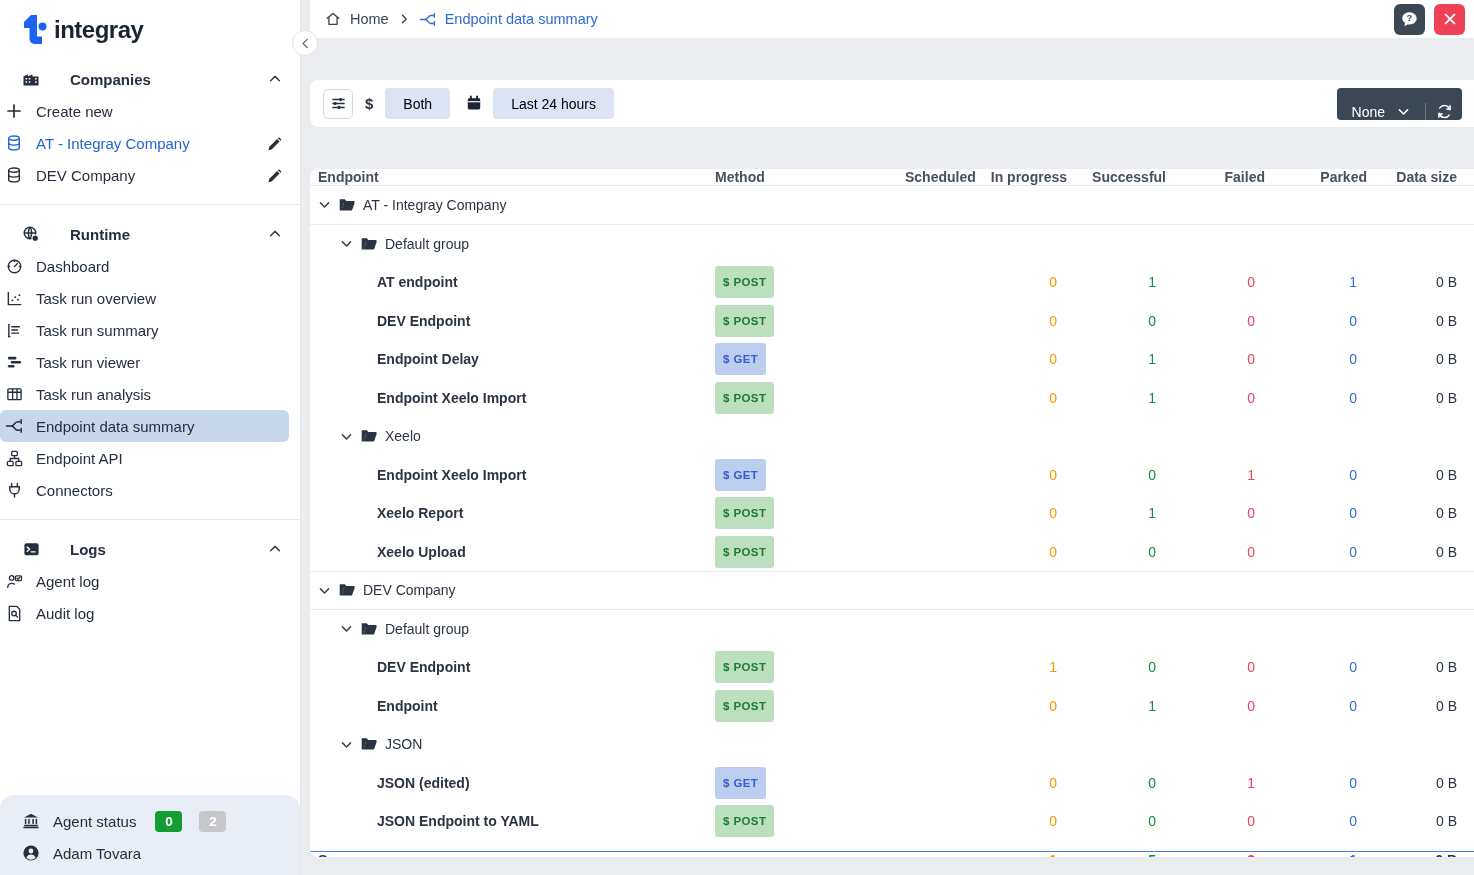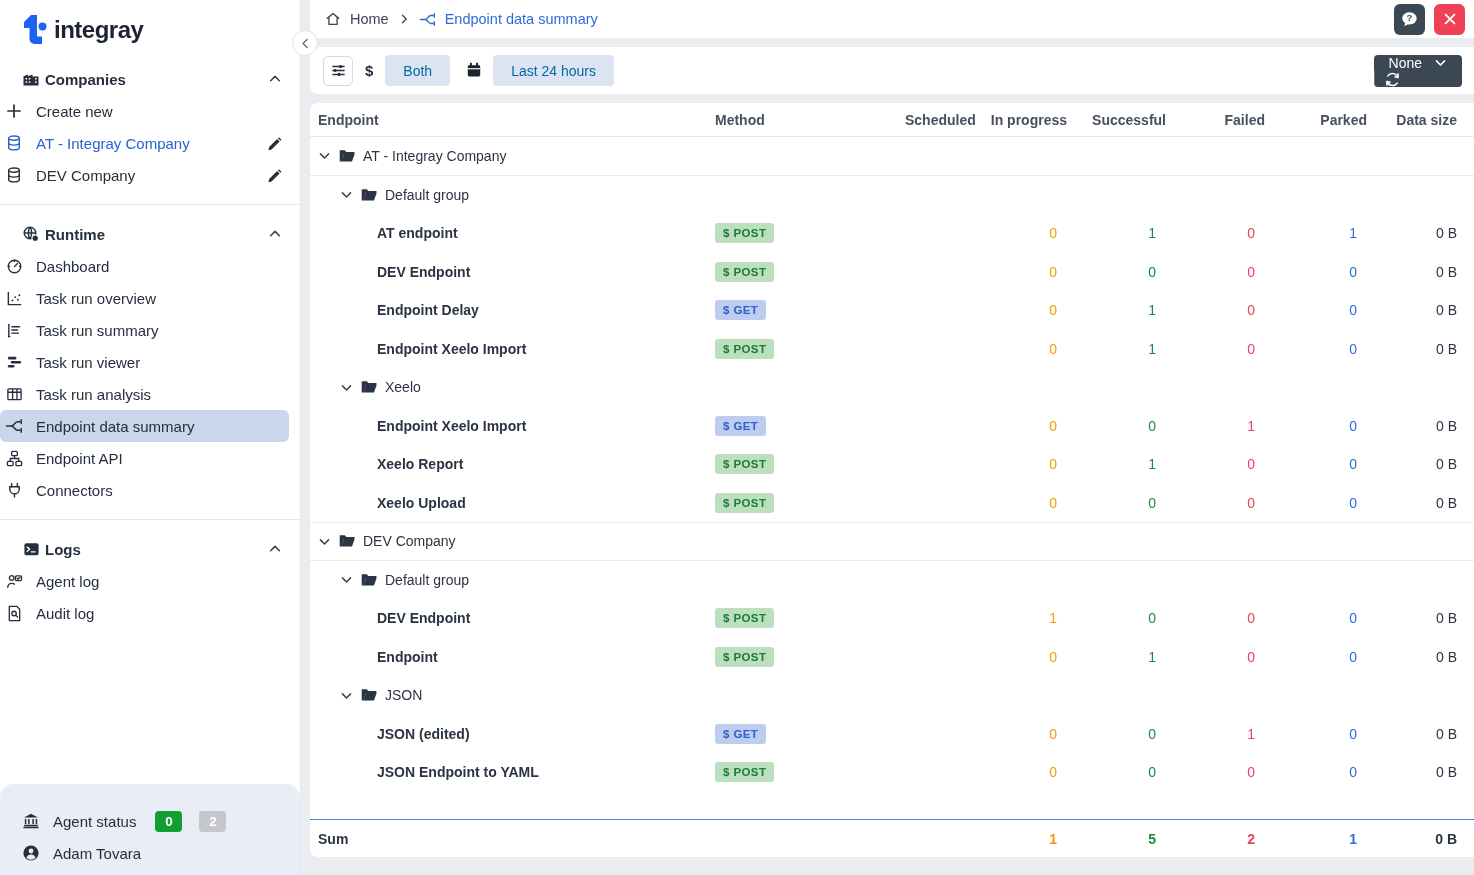--- a/index.html
+++ b/index.html
@@ -5,54 +5,54 @@
   * { box-sizing: border-box; margin: 0; padding: 0; }
   html,body { width:1474px; height:875px; overflow:hidden; }
   body { font-family:"Liberation Sans","DejaVu Sans",sans-serif; background:var(--page_bg,#eaecef); color:var(--dark_text,#252f3e); }
   .app { position:relative; width:1474px; height:875px; display:flex; }
 
   
   .sidebar { width:301px; flex:0 0 301px; background:#fff; border-right:1px solid var(--card_border,#e4e7ec); position:relative; }
   .logo { display:flex; align-items:center; gap:2px; padding:13px 0 12px 20px; cursor:pointer; }
   .logo-text { font-size:24px; font-weight:700; color:#1b2430; letter-spacing:-0.5px; }
   .nav-section { padding:4px 0; }
-  .nav-header { display:flex; align-items:center; gap:5px; height:32px; padding:0 18px 0 22px; font-size:15px; font-weight:700; cursor:pointer; }
+  .nav-header { display:flex; align-items:center; gap:30px; height:32px; padding:0 18px 0 22px; font-size:15px; font-weight:700; cursor:pointer; }
   .nav-header .chev { margin-left:auto; color:#39424e; display:flex; }
   .nav-item { display:flex; align-items:center; gap:13px; height:32px; padding:0 18px 0 5px; font-size:15px; cursor:pointer; }
   .nav-item .nicon, .nav-header .nicon { width:18px; display:flex; justify-content:center; flex:0 0 18px; }
   .nav-item.selected { background:var(--selected_item_bg,#c8d7ea); border-radius:6px; margin-right:11px; }
   .nav-item.company-active { color:#2563cf; }
   .edit-icon { margin-left:auto; color:#252f3e; display:flex; cursor:pointer; }
   .sep { border:none; border-top:1px solid var(--card_border,#e4e7ec); margin:9px 0; }
-  .sidebar-footer { position:absolute; left:0; right:0; bottom:0; background:var(--footer_bg,#e8edf6); border-radius:14px 14px 0 0; padding:21px 0 6px; }
+  .sidebar-footer { position:absolute; left:0; right:0; bottom:0; background:var(--footer_bg,#e8edf6); border-radius:14px 14px 0 0; padding:10px 0 6px; }
   .footer-row { display:flex; align-items:center; gap:13px; height:32px; padding:0 18px 0 22px; font-size:15px; cursor:pointer; }
   .badge-num { min-width:27px; height:21px; border-radius:4px; color:#fff; font-weight:700; font-size:13.5px; display:inline-flex; align-items:center; justify-content:center; padding:0 6px; }
   .badge-num.green { background:var(--status_green,#129e33); margin-left:6px; }
   .badge-num.gray  { background:var(--status_gray,#c5c7cb); margin-left:4px; }
 
   
-  .main { flex:1; display:flex; flex-direction:column; padding-left:9px; min-width:0; }
+  .main { flex:1; display:flex; flex-direction:column; padding-left:9px; min-width:0;gap:33px; }
   .topbar { height:38px; background:#fff; border-radius:0 0 0 8px; display:flex; align-items:center; justify-content:space-between; padding:0 9px 0 15px; }
   .breadcrumb { display:flex; align-items:center; gap:9px; font-size:14.5px; color:#3c4653; }
   .breadcrumb .link { cursor:pointer; }
   .crumb-current { color:var(--accent_blue,#2e6bd6); cursor:pointer; }
   .crumb-icon { display:flex; color:#3c4653; }
   .crumb-icon.blue { color:var(--accent_blue,#2e6bd6); }
   .topbar-actions { display:flex; gap:9px; }
   .icon-btn { width:31px; height:31px; border:none; border-radius:6px; display:flex; align-items:center; justify-content:center; cursor:pointer; }
   .help-btn { background:var(--dark_button,#3c4754); }
   .close-btn { background:var(--close_red,#ee4156); color:#fff; }
 
   .toolbar { margin-top:9px; height:47px; background:#fff; border-radius:8px 0 0 8px; display:flex; align-items:center; gap:11px; padding:0 12px 0 13px; }
   .filter-btn { width:30px; height:30px; background:#fff; border:1px solid #d5dae1; border-radius:5px; color:#252f3e; display:flex; align-items:center; justify-content:center; cursor:pointer; }
   .dollar { font-weight:700; font-size:15px; padding:0 1px; }
-  .chip { height:31px; padding:0 18px; background:var(--chip_bg,#dce3f2); border:none; border-radius:4px; font-size:14px; color:#0369a1; font-family:inherit; cursor:pointer; }
+  .chip { height:31px; padding:0 18px; background:var(--chip_bg,#dce3f2); border:none; border-radius:4px; font-size:14px; color:#000000; font-family:inherit; cursor:pointer; }
   .cal-icon { display:flex; color:#1b2430; margin-left:5px; }
   .flex-grow { flex:1; }
-  .select-group { display:flex; align-items:flex-start; height:32px; background:var(--dark_button,#3c4754); border-radius:4px; overflow:hidden;flex-direction:column; }
+  .select-group { display:flex; align-items:flex-end; height:32px; background:var(--dark_button,#3c4754); border-radius:4px; overflow:hidden; }
   .none-btn { display:flex; align-items:center; gap:12px; padding:0 15px; background:transparent; border:none; color:#fff; font-size:14px; font-family:inherit; cursor:pointer; }
   .refresh-btn { width:37px; background:transparent; border:none; border-left:1px solid rgba(255,255,255,.25); color:#fff; display:flex; align-items:center; justify-content:center; cursor:pointer; }
 
   
   .table-card { margin-top:9px; margin-bottom:18px; background:#fff; border-radius:8px 0 0 8px; flex:1; display:flex; flex-direction:column; overflow:hidden; }
   .trow { display:grid; grid-template-columns:397px 190px 62px 100px 99px 99px 102px 90px; align-items:center; padding:0 17px 0 8px; }
   .thead { height:34px; border-bottom:1px solid var(--card_border,#e4e7ec); font-size:14px; font-weight:600; color:#46505e; }
   .cell { min-width:0; }
   .cell.r { text-align:right; }
   .num { text-align:right; font-size:14px; padding-right:10px; }
@@ -60,21 +60,21 @@
   .c-orange{ color:var(--orange,#f59a00); } .c-green{ color:var(--green,#178c3c); }
   .c-red{ color:var(--red,#e84360); } .c-blue{ color:var(--blue,#2f6cd8); }
   .trow.data { height:38.5px; font-size:14px; color:#2b3442; }
   .row-company { border-top:1px solid #e9ebee; border-bottom:1px solid #e9ebee; }
   #rows > .row-company:first-child { border-top:none; }
   .tree-cell { display:flex; align-items:center; gap:8px; cursor:pointer; }
   .lvl1 .tree-cell { padding-left:22px; }
   .chev-icon { display:flex; color:#39424e; }
   .folder-icon { display:flex; color:#2b3442; }
   .ep-name { padding-left:59px; font-weight:700; color:#2b3442; }
-  .badge { display:inline-flex; align-items:center; height:20px; padding:0 8px; border-radius:3px; font-size:11.5px; font-weight:700; letter-spacing:.4px; white-space:nowrap; }
+  .badge { display:inline-flex; align-items:center; height:32px; padding:0 8px; border-radius:3px; font-size:11.5px; font-weight:700; letter-spacing:.4px; white-space:nowrap; }
   .badge-post { background:var(--post_badge_bg,#bcdfc0); color:var(--post_badge_text,#1d7c33); }
   .badge-get  { background:var(--get_badge_bg,#bccdf0); color:var(--get_badge_text,#3060c8); }
   .tspacer { flex:1; min-height:10px; }
   .sumrow { height:38px; border-top:1px solid #3b82f6; font-size:14px; font-weight:700; color:#2b3442; }
 
   .collapse-btn { position:absolute; left:292px; top:30px; width:26px; height:26px; border-radius:50%; background:#fff; border:1px solid #dfe3e8; color:#6b7582; display:flex; align-items:center; justify-content:center; cursor:pointer; z-index:5; }
 
   svg { display:block; }
 </style>
 </head>

